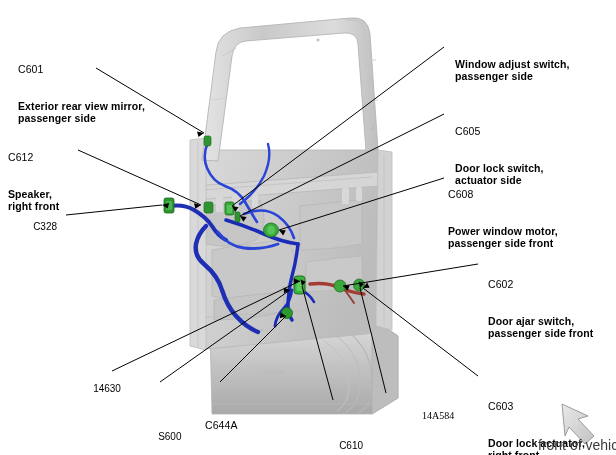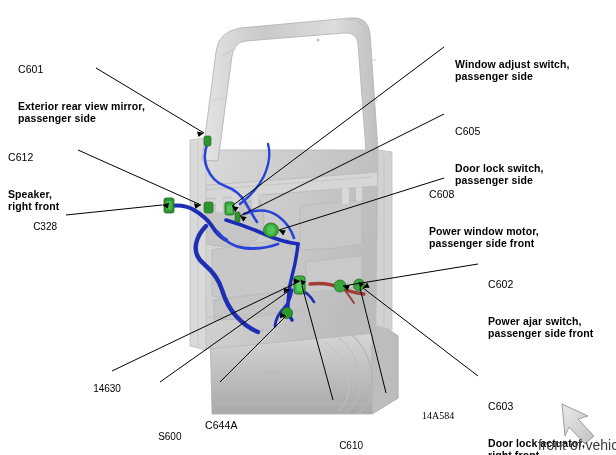--- a/index.html
+++ b/index.html
@@ -300,32 +300,32 @@
   </div>
 
   <div class="callout" style="left:455px; top:33px;">
     <span class="desc">Window adjust switch,
 passenger side</span>
   </div>
 
   <div class="callout" style="left:455px; top:100px;">
     <span class="code">C605</span>
     <span class="desc">Door lock switch,
-passenger side</span>
-  </div>
-
-  <div class="callout" style="left:429px; top:163px;">
+actuator side</span>
+  </div>
+
+  <div class="callout" style="left:448px; top:163px;">
     <span class="code">C608</span>
     <span class="desc">Power window motor,
 passenger side front</span>
   </div>
 
   <div class="callout" style="left:488px; top:253px;">
     <span class="code">C602</span>
-    <span class="desc">Power ajar switch,
+    <span class="desc">Door ajar switch,
 passenger side front</span>
   </div>
 
   <div class="callout" style="left:488px; top:375px;">
     <span class="code">C603</span>
     <span class="desc">Door lock actuator,
 right front</span>
   </div>
 
   <div class="callout" style="left:205px; top:394px;">

